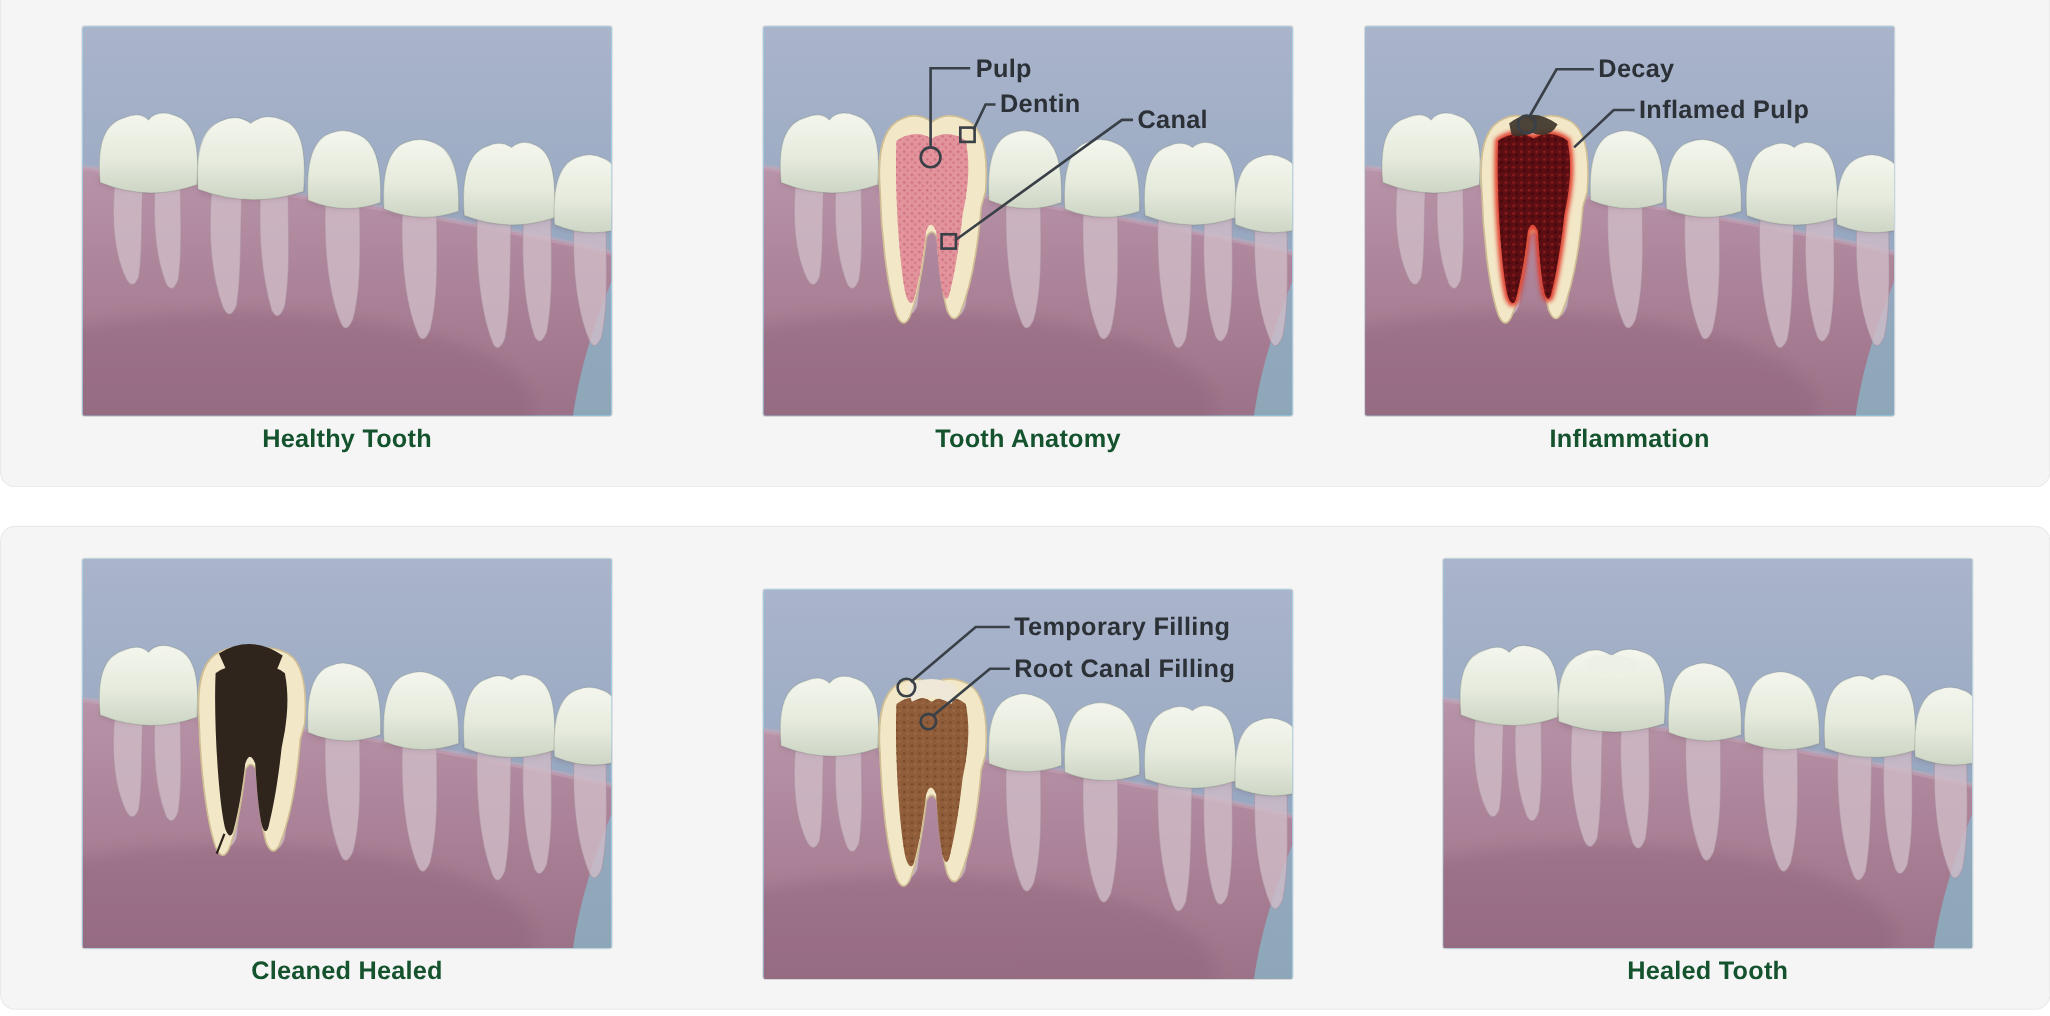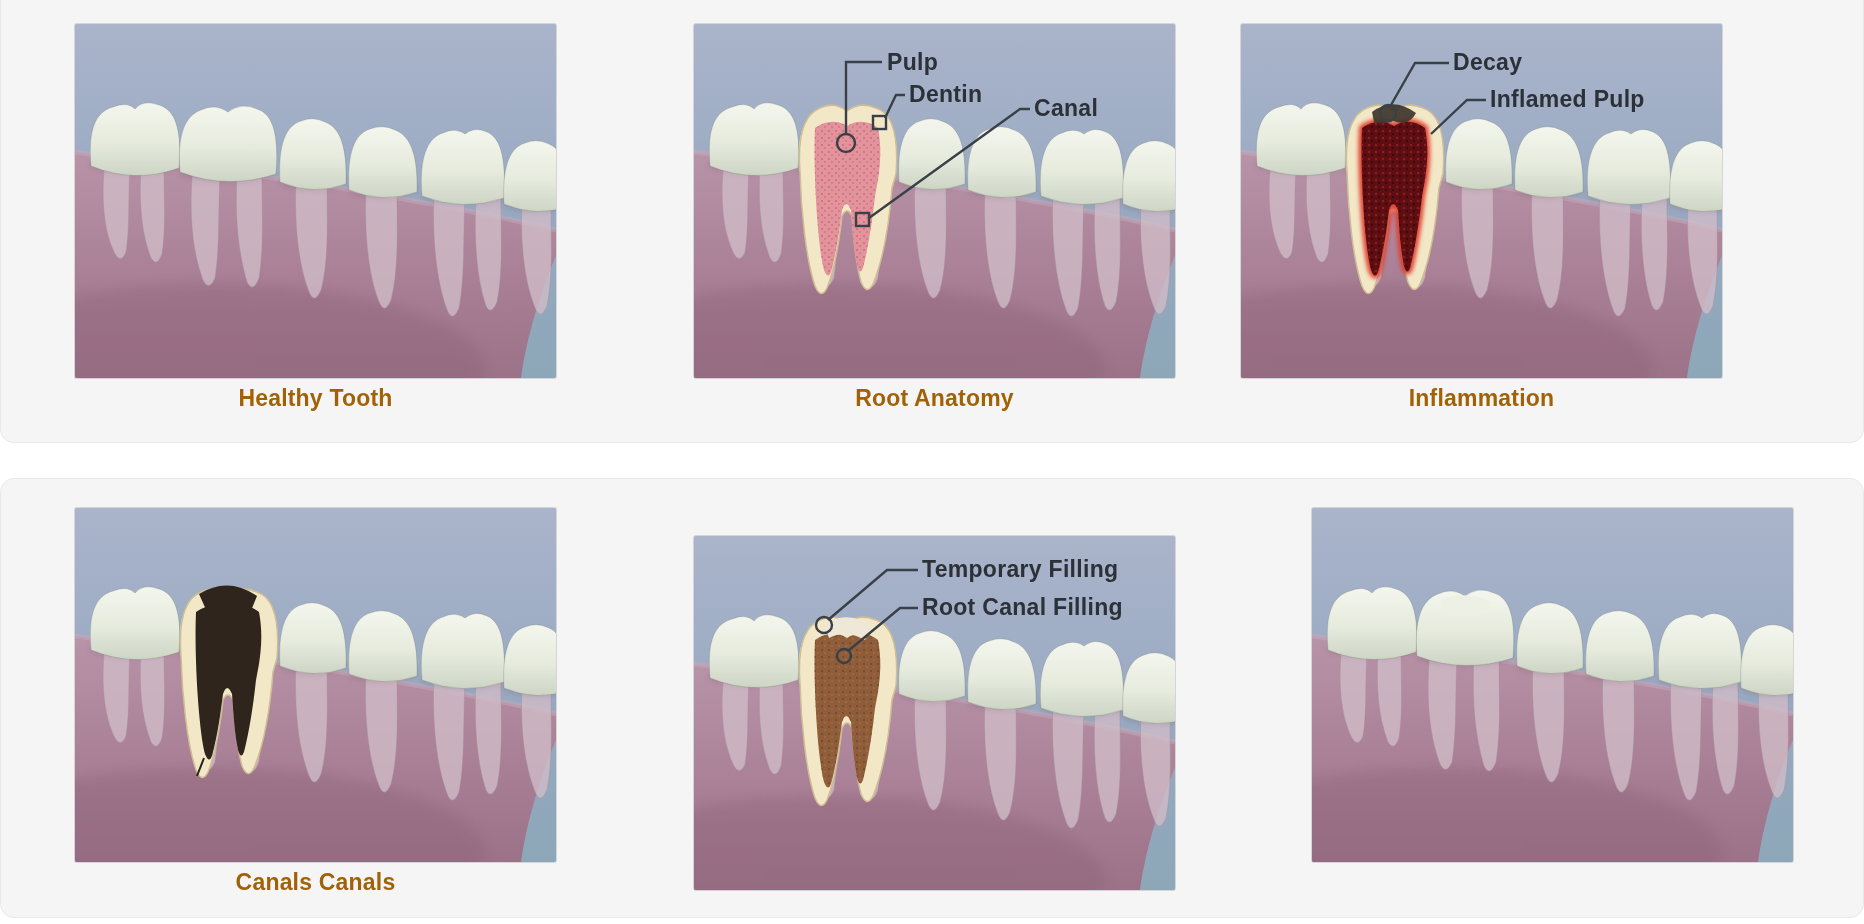--- a/index.html
+++ b/index.html
@@ -4,21 +4,21 @@
 <style>
   html,body{margin:0;padding:0;}
   body{width:1864px;height:924px;background:#ffffff;font-family:"Liberation Sans",sans-serif;}
   .page{position:relative;width:1864px;height:924px;overflow:hidden;background:#ffffff;}
   .band{position:absolute;left:0;width:1864px;background:#f5f5f6;border:1px solid #e9e9e9;box-sizing:border-box;}
   .band-top{top:0;height:443px;border-top:none;border-radius:0 0 14px 14px;}
   .band-bottom{top:478px;height:440px;border-radius:14px;}
   .panel{position:absolute;width:481px;margin:0;}
   .imgbox{width:481px;height:354px;border-radius:2px;overflow:hidden;box-shadow:0 0 0 1px rgba(0,0,0,0.13);background:#7dd3fc;}
   .imgbox svg{display:block;}
-  .caption{margin-top:7px;text-align:center;font-size:23px;font-weight:700;color:#a16207;letter-spacing:0.2px;}
+  .caption{margin-top:7px;text-align:center;font-size:23px;font-weight:700;color:#14532d;letter-spacing:0.2px;}
   svg text.lbl{font-family:"Liberation Sans",sans-serif;font-weight:700;font-size:23px;fill:#2c3137;letter-spacing:0.3px;}
   .cline{fill:none;stroke:#3a4047;stroke-width:2.4;}
   .cmark{fill:none;stroke:#3a4047;stroke-width:2.4;}
   .defs-holder{position:absolute;width:0;height:0;overflow:hidden;}
 </style>
 </head>
 <body>
 
 <svg class="defs-holder" aria-hidden="true">
   <defs>
@@ -128,21 +128,21 @@
           <rect class="cmark" x="179" y="92" width="13" height="13"></rect>
           <text class="lbl" x="215" y="78">Dentin</text>
         </g>
         <g>
           <polyline class="cline" points="336,85 326,85 175,194"></polyline>
           <rect class="cmark" x="162" y="189" width="13" height="13"></rect>
           <text class="lbl" x="340" y="92">Canal</text>
         </g>
       </svg>
     </div>
-    <figcaption class="caption">Root Anatomy</figcaption>
+    <figcaption class="caption">Tooth Anatomy</figcaption>
   </figure>
 
   <figure class="panel" style="left:1241px;top:24px">
     <div class="imgbox">
       <svg width="481" height="354" viewBox="0 0 481 354">
         <use href="#jaw"></use>
         <use href="#xo" stroke="#cfbd94" stroke-width="1.5" fill="#f2e8c7"></use>
         <use href="#xi" fill="none" stroke-width="6" filter="url(#blur2)" stroke="#e03a2c"></use>
         <use href="#xi" fill="#5c0e12"></use>
         <use href="#xi" fill="url(#stippleRed)"></use>
@@ -164,21 +164,21 @@
   <figure class="panel" style="left:75px;top:508px">
     <div class="imgbox">
       <svg width="481" height="354" viewBox="0 0 481 354">
         <use href="#jaw"></use>
         <use href="#xo" stroke="#cfbd94" stroke-width="1.5" fill="#f2e8c7"></use>
         <use href="#xi" fill="#2f251d"></use>
         <path d="M124,86 Q153,68 182,88 L173,110 Q152,97 133,106 Z" fill="#2f251d"></path>
         <path d="M129,250 L122,268" stroke="#2a211b" stroke-width="2"></path>
       </svg>
     </div>
-    <figcaption class="caption">Canals Canals</figcaption>
+    <figcaption class="caption">Cleaned Healed</figcaption>
   </figure>
 
   <figure class="panel" style="left:694px;top:536px">
     <div class="imgbox">
       <svg width="481" height="354" viewBox="0 0 481 354">
         <use href="#jaw"></use>
         <use href="#xo" stroke="#cfbd94" stroke-width="1.5" fill="#f2e8c7"></use>
         <use href="#xi" fill="#8f5d3a"></use>
         <use href="#xi" fill="url(#stippleBrown)"></use>
         <path d="M130,88 Q153,74 177,89 L171,104 Q152,93 135,102 Z" fill="#efe8d8"></path>
@@ -196,14 +196,15 @@
     </div>
   </figure>
 
   <figure class="panel" style="left:1312px;top:508px">
     <div class="imgbox">
       <svg width="481" height="354" viewBox="0 0 481 354">
         <use href="#jaw"></use>
         <path d="M129,92 Q152,82 178,93 Q175,112 152,108 Q131,112 129,92 Z" fill="#edf0e4" opacity="0.92"></path>
       </svg>
     </div>
+    <figcaption class="caption">Healed Tooth</figcaption>
   </figure>
 </div>
 
 </body></html>

